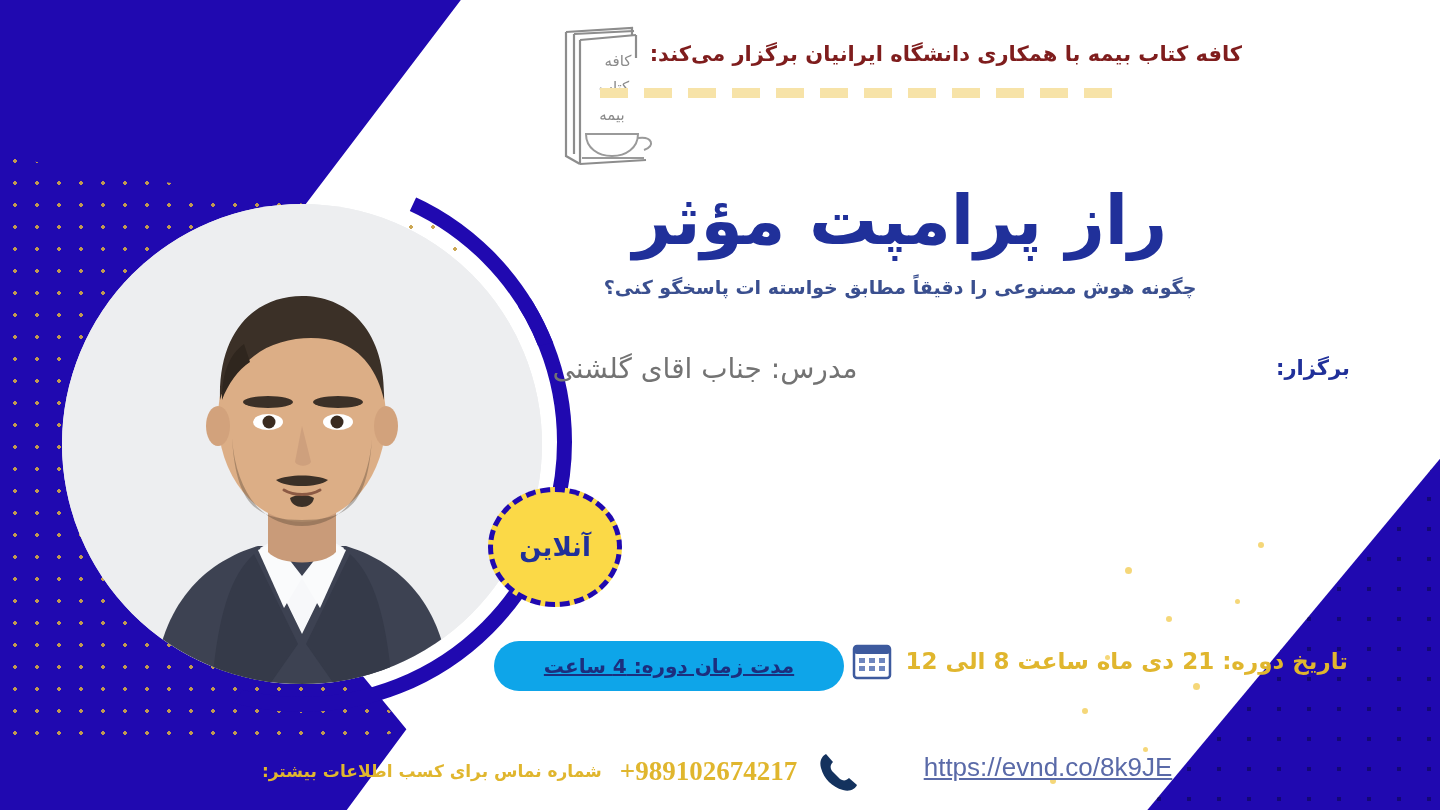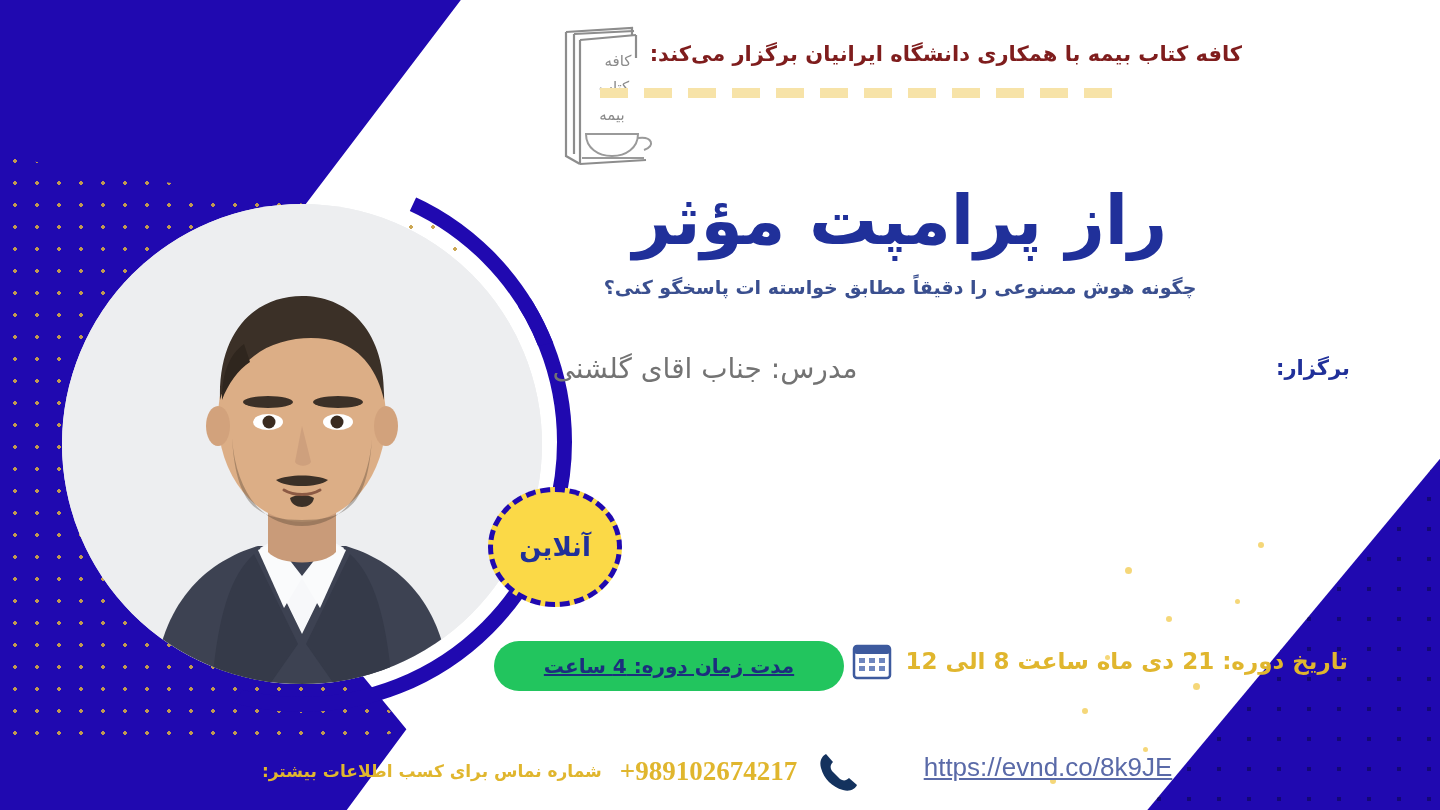--- a/index.html
+++ b/index.html
@@ -145,21 +145,21 @@
     background:#FBD947;
     border:5px dashed #2009B0;
     display:flex; align-items:center; justify-content:center;
     z-index:7;
     font-size:26px; font-weight:bold; color:#20309A;
   }
 
   
   .duration {
     position:absolute; left:494px; top:641px; width:350px; height:50px;
-    background:#22c55e; border-radius:26px;
+    background:#0ea5e9; border-radius:26px;
     display:flex; align-items:center; justify-content:center;
     z-index:7;
     font-size:20px; font-weight:bold; color:#1C2E7E; text-decoration:underline;
   }
 
   
   .date-row {
     position:absolute; top:642px; right:92px;
     display:flex; align-items:center; gap:14px; z-index:6;
   }

